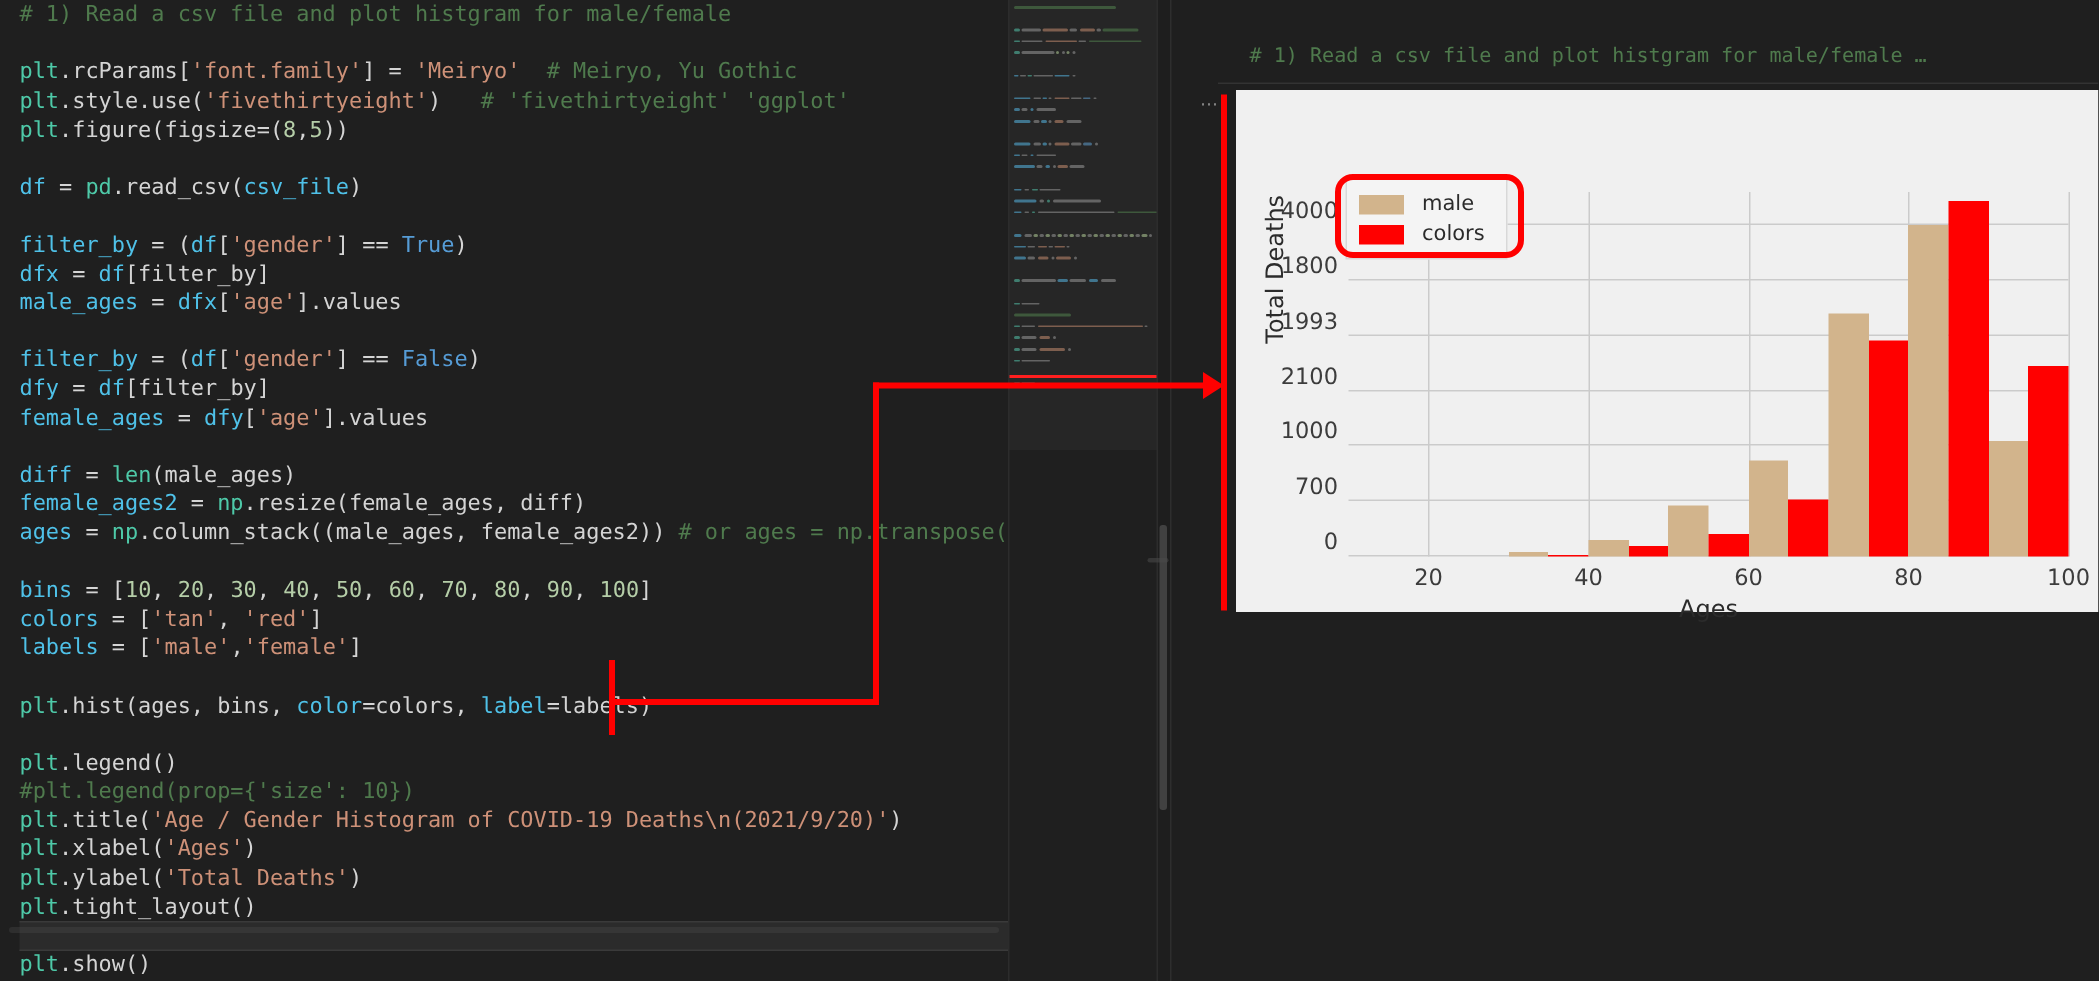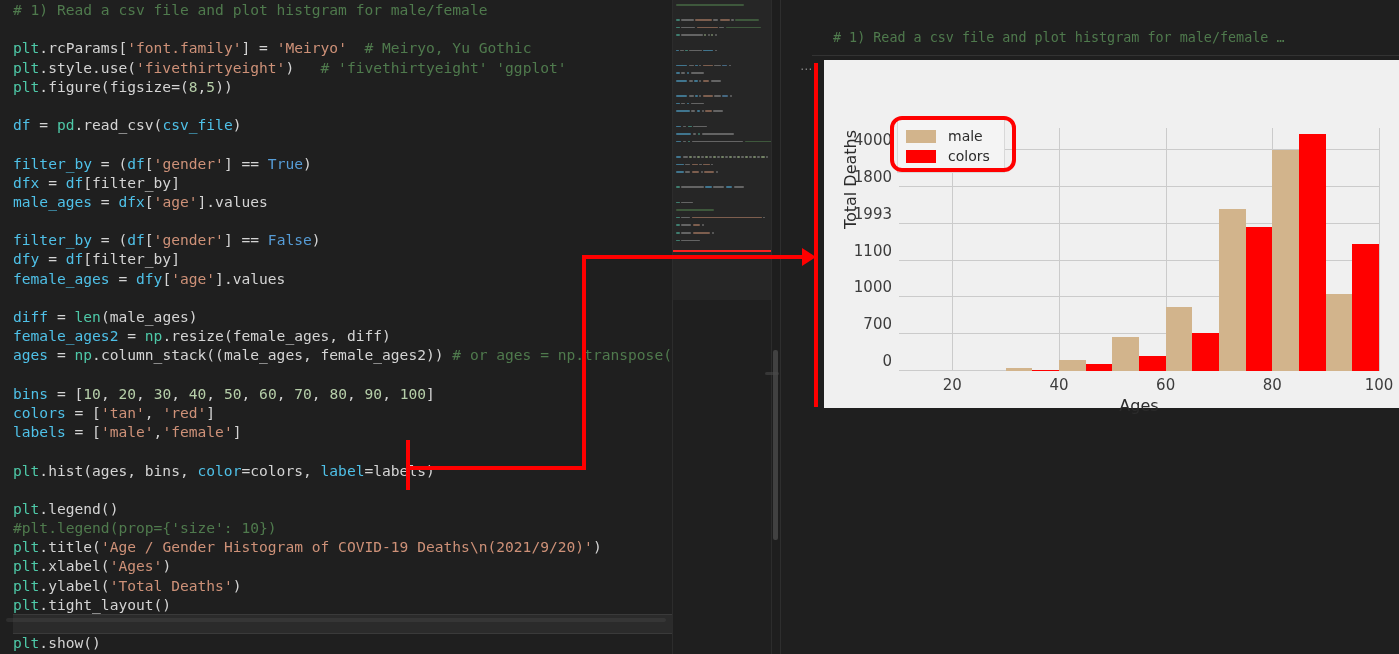--- a/index.html
+++ b/index.html
@@ -294,21 +294,21 @@
 <div class="out-rule"></div>
 <div class="dots">⋯</div>
 
 <div class="figure">
 
   <div class="ylabel">Total Deaths</div>
   <div class="yticks" id="yticks">
       <div class="ytick" style="bottom: -8px; top: auto;">0</div>
       <div class="ytick" style="bottom: 28.8182px; top: auto;">700</div>
       <div class="ytick" style="bottom: 65.6364px; top: auto; text-align: center;">1000</div>
-      <div class="ytick" style="bottom: 102.455px; top: auto;">1100</div>
+      <div class="ytick" style="bottom: 102.455px; top: auto;">2100</div>
       <div class="ytick" style="bottom: 139.273px; top: auto;">1993</div>
       <div class="ytick" style="bottom: 176.091px; top: auto;">1800</div>
       <div class="ytick" style="bottom: 212.909px; top: auto;">4000</div>
     </div>
 
   <div class="plotarea" id="plotarea">
       <div class="gridline-h" style="bottom: 0px;"></div>
       <div class="gridline-h" style="bottom: 36.8182px;"></div>
       <div class="gridline-h" style="bottom: 73.6364px;"></div>
       <div class="gridline-h" style="bottom: 110.455px;"></div>

